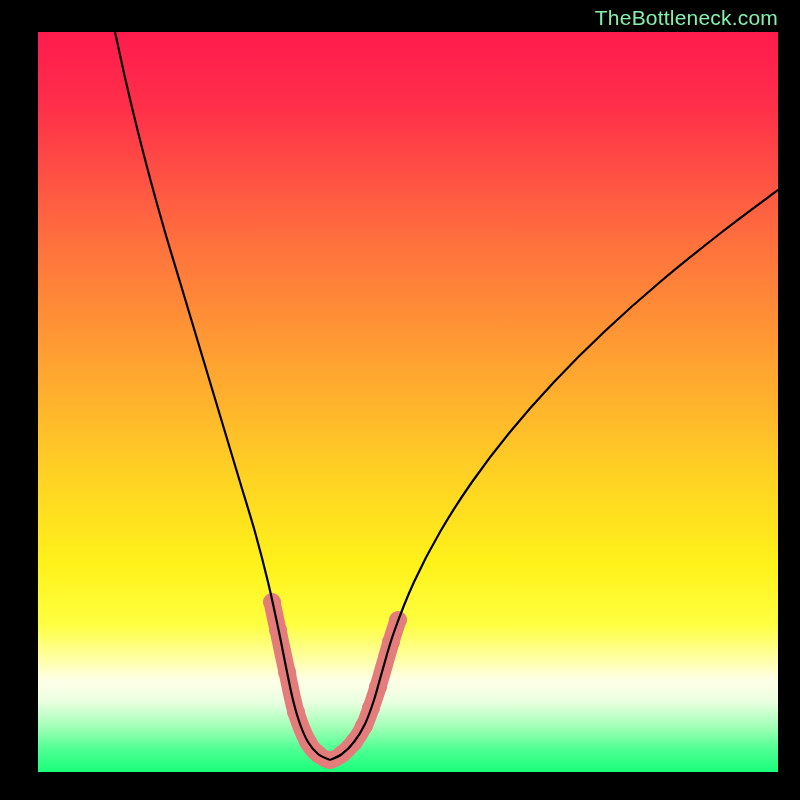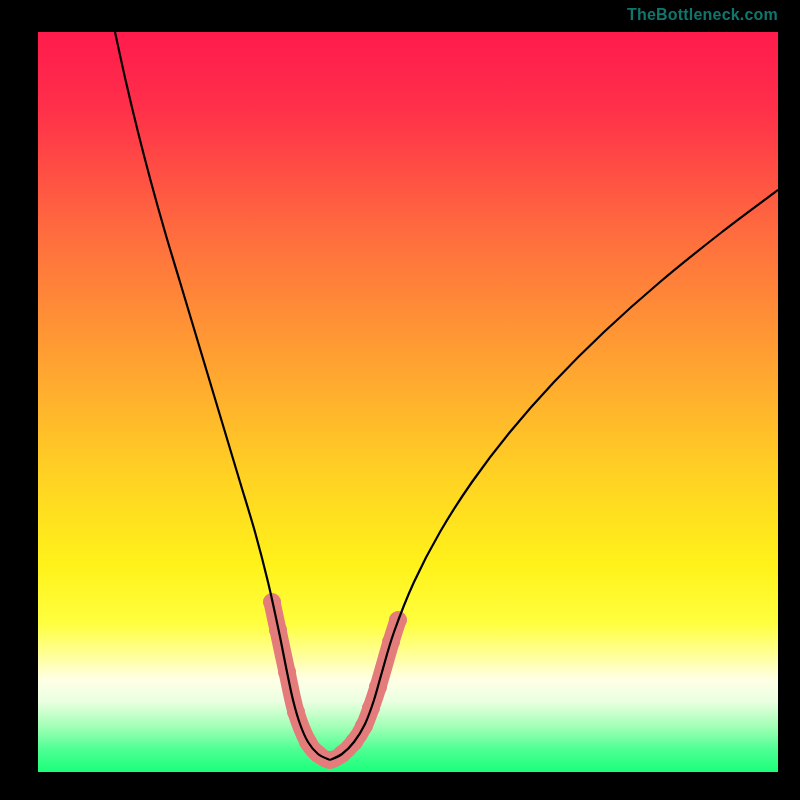--- a/index.html
+++ b/index.html
@@ -28,23 +28,23 @@
   }
   .gradient {
     position: absolute;
     inset: 0;
   }
   .watermark {
     position: absolute;
     top: 6px;
     right: 22px;
     font-family: Arial, Helvetica, sans-serif;
-    font-size: 16px;
-    color: #0f766e;
-    font-weight: 700;
+    font-size: 21px;
+    color: #86efac;
+    font-weight: 400;
     letter-spacing: 0.2px;
   }
   svg.curves {
     position: absolute;
     inset: 0;
   }
 </style>
 </head>
 <body>
 

